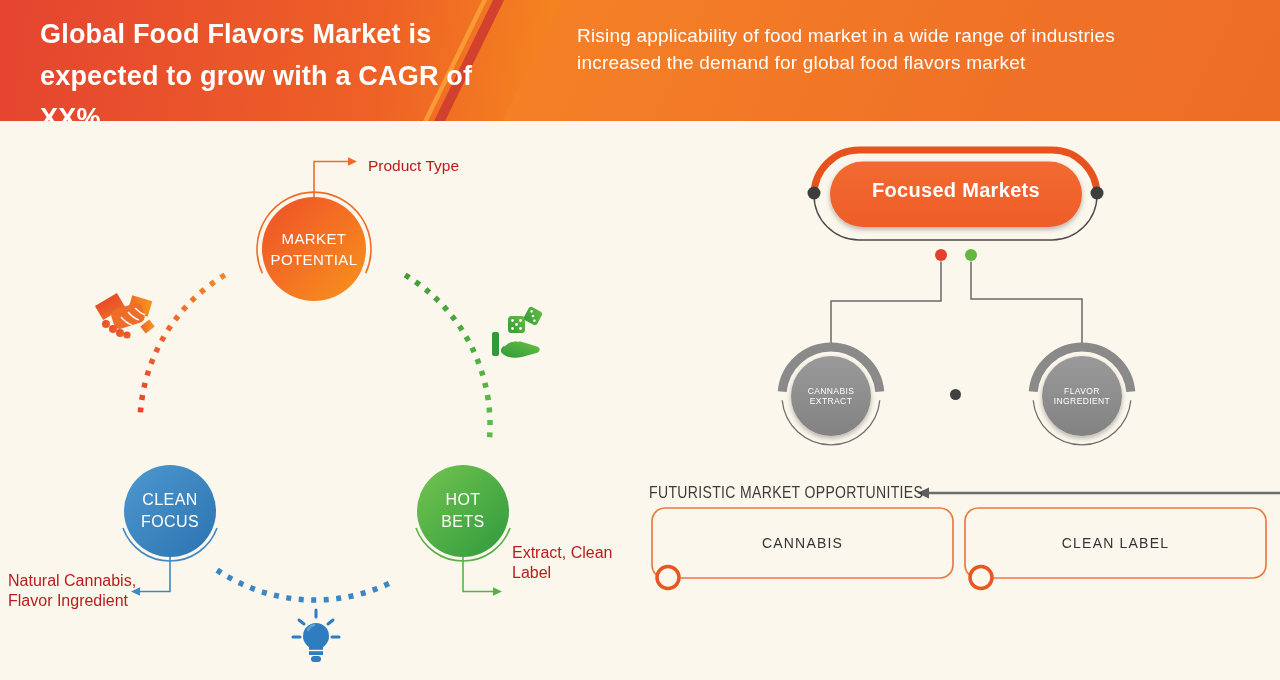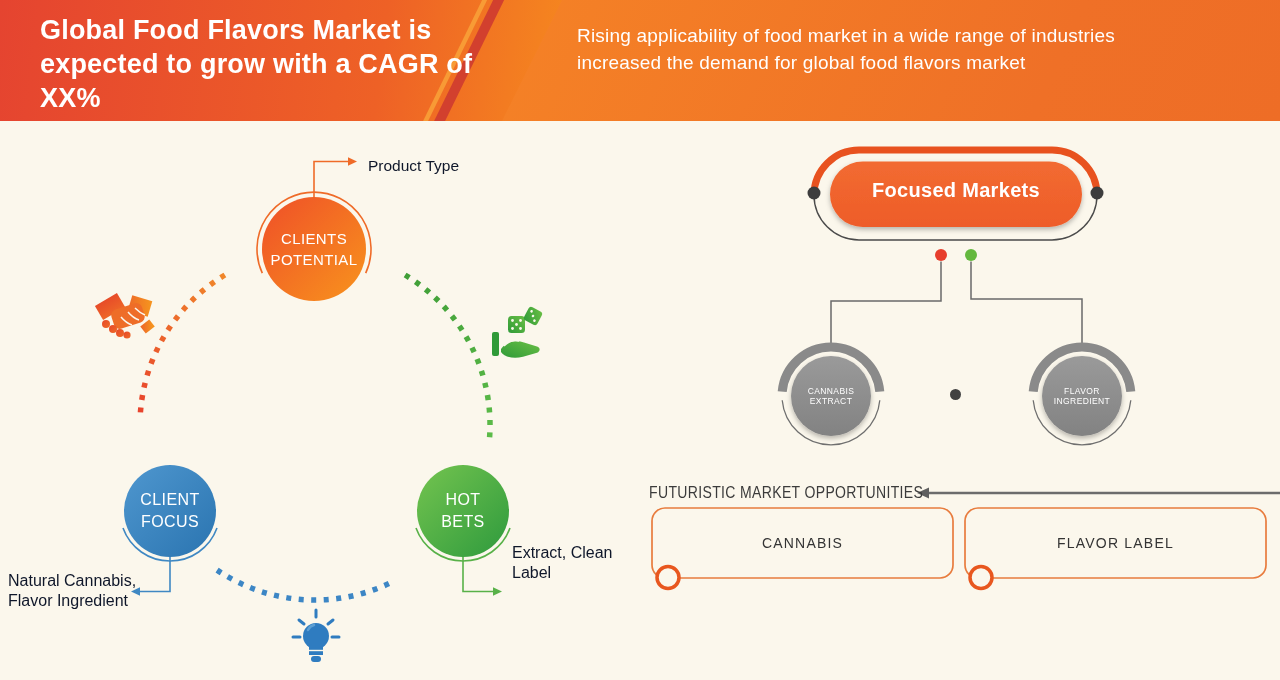--- a/index.html
+++ b/index.html
@@ -13,33 +13,33 @@
   
   .header{left:0;top:0;width:1280px;height:121px;overflow:hidden;z-index:2;
     background:linear-gradient(97deg,#e54430 0%,#ee6126 30%,#f68b1e 46%);}
   .header-right{left:500px;top:0;right:0;height:121px;
     background:linear-gradient(115deg,#f58226 0%,#ef7027 70%,#ee6d26 100%);
     clip-path:polygon(62px 0,100% 0,100% 100%,2px 100%);}
   .header-stripe{left:498px;top:-10px;width:11px;height:145px;background:#d2402e;
     transform:skewX(-26deg);transform-origin:top left;}
   .header-stripe2{left:487px;top:-10px;width:5px;height:145px;background:#f9a238;
     transform:skewX(-26deg);transform-origin:top left;opacity:.85;}
-  .title{left:40px;top:13px;width:480px;color:#fff;font-size:27px;line-height:34px;
+  .title{left:40px;top:13px;width:480px;color:#fff;font-size:27px;line-height:42px;
     font-weight:bold;white-space:pre-line;letter-spacing:.2px;}
   .subtitle{left:577px;top:22px;width:680px;color:#fff;font-size:19px;line-height:27px;
     white-space:pre-line;letter-spacing:.2px;}
   
   svg.canvas{left:0;top:0;z-index:1;}
   .lbl{z-index:3;}
   .circle-label{display:flex;align-items:center;justify-content:center;text-align:center;
     color:#fff;white-space:pre-line;}
   .cp-label{left:254px;top:189px;width:120px;height:120px;font-size:15px;line-height:21px;letter-spacing:.4px;}
   .cf-label{left:110px;top:451px;width:120px;height:120px;font-size:16px;line-height:22px;letter-spacing:.4px;}
   .hb-label{left:403px;top:451px;width:120px;height:120px;font-size:16px;line-height:22px;letter-spacing:.4px;}
-  .annot{color:#0f172a;font-size:16px;line-height:20px;white-space:pre-line;}
+  .annot{color:#b91c1c;font-size:16px;line-height:20px;white-space:pre-line;}
   .product-type{left:368px;top:156px;font-size:15.5px;}
   .natural-extract{left:8px;top:571px;}
   .cannabis-clean{left:512px;top:543px;}
   .focused-markets-label{left:830px;top:161px;width:252px;height:58px;
     display:flex;align-items:center;justify-content:center;
     color:#fff;font-size:20px;font-weight:bold;letter-spacing:.3px;}
   .market-node-label{display:flex;align-items:center;justify-content:center;text-align:center;
     color:#fff;font-size:8.5px;letter-spacing:.4px;}
   .ne-label{left:786px;top:387px;width:90px;height:18px;}
   .fi-label{left:1037px;top:387px;width:90px;height:18px;}
@@ -200,32 +200,32 @@
   <div class="abs header-right"></div>
   <div class="abs header-stripe2"></div>
   <div class="abs header-stripe"></div>
   <div class="abs title">Global Food Flavors Market is
 expected to grow with a CAGR of
 XX%</div>
   <div class="abs subtitle">Rising applicability of food market in a wide range of industries
 increased the demand for global food flavors market</div>
 </div>
 
-<div class="abs lbl circle-label cp-label">CLIENTS
+<div class="abs lbl circle-label cp-label">MARKET
 POTENTIAL</div>
-<div class="abs lbl circle-label cf-label">CLIENT
+<div class="abs lbl circle-label cf-label">CLEAN
 FOCUS</div>
 <div class="abs lbl circle-label hb-label">HOT
 BETS</div>
 
 <div class="abs lbl annot product-type">Product Type</div>
 <div class="abs lbl annot natural-extract">Natural Cannabis,
 Flavor Ingredient</div>
 <div class="abs lbl annot cannabis-clean">Extract, Clean
 Label</div>
 
 <div class="abs lbl focused-markets-label">Focused Markets</div>
 <div class="abs lbl market-node-label ne-label">CANNABIS EXTRACT</div>
 <div class="abs lbl market-node-label fi-label">FLAVOR INGREDIENT</div>
 
 <div class="abs lbl opp-heading">FUTURISTIC MARKET OPPORTUNITIES</div>
 <div class="abs lbl opp-box-label opp-box-1">CANNABIS</div>
-<div class="abs lbl opp-box-label opp-box-2">FLAVOR LABEL</div>
+<div class="abs lbl opp-box-label opp-box-2">CLEAN LABEL</div>
 
 </body></html>

